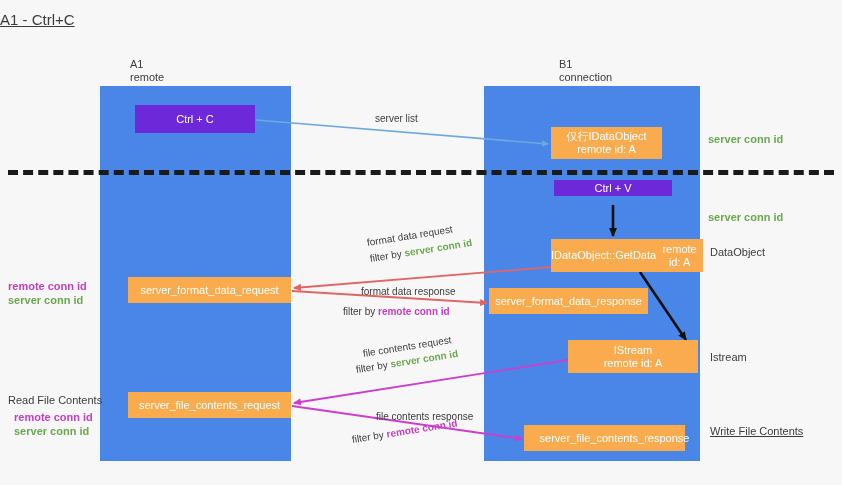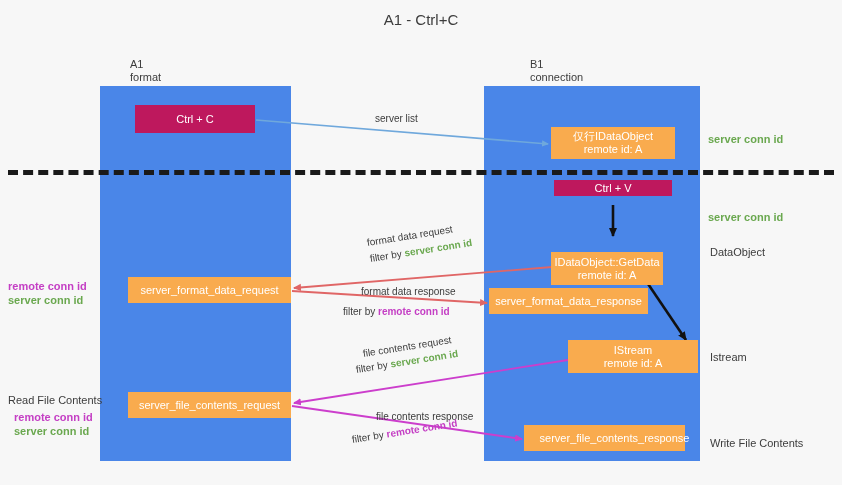--- a/index.html
+++ b/index.html
@@ -8,40 +8,40 @@
     background:#f7f7f7;
     font-family:"Liberation Sans","DejaVu Sans",sans-serif;
     overflow:hidden;
     position:relative;
   }
   #stage{position:absolute;left:0;top:0;width:842px;height:485px;}
   .abs{position:absolute;}
 
   
   .title{
-    left:0;top:10px;width:842px;text-align:center;
-    font-size:15px;color:#3c3c3c;line-height:19px;
+    left:0;top:10px;width:842px;
+    font-size:15px;color:#3c3c3c;line-height:19px;text-decoration:underline;
   }
 
   
   .colhead{
     font-size:11px;color:#3c3c3c;text-align:left;line-height:13px;
   }
 
   
   .lane{background:#4a86e8;}
 
   
   .box{
     box-sizing:border-box;
     display:flex;align-items:center;justify-content:center;
     text-align:center;color:#ffffff;font-size:11px;line-height:13px;
   }
   .box-green{background:#6aa84f;}
-  .box-green.lite{background:#be185d;}
+  .box-green.lite{background:#6d28d9;}
   .box-orange{background:#f9ab4e;}
 
   
   .sidelab{font-size:11px;color:#3c3c3c;line-height:14px;}
   .green{color:#6aa84f;font-weight:bold;}
   .magenta{color:#c43ec4;font-weight:bold;}
 
   
   .cap{
     font-size:10px;color:#3c3c3c;line-height:14px;white-space:nowrap;
@@ -60,23 +60,23 @@
 <body>
 
 <div id="stage">
 
   <div class="abs title">
     <div>A1 - Ctrl+C</div>
   </div>
 
   <div class="abs colhead" style="left:130px;top:58px;width:130px;">
     <div>A1</div>
-    <div>format</div>
+    <div>remote</div>
   </div>
-  <div class="abs colhead" style="left:530px;top:58px;width:130px;">
+  <div class="abs colhead" style="left:559px;top:58px;width:130px;">
     <div>B1</div>
     <div>connection</div>
   </div>
 
   <div class="abs lane" style="left:100px;top:86px;width:191px;height:375px;"></div>
   <div class="abs lane" style="left:484px;top:86px;width:216px;height:375px;"></div>
 
   <svg class="overlay" viewBox="0 0 842 485">
     <defs>
       <marker id="ah-blue" markerWidth="7" markerHeight="7" refX="6" refY="3.2" orient="auto" markerUnits="userSpaceOnUse">
@@ -115,30 +115,30 @@
   </div>
 
   <div class="abs box box-orange" style="left:128px;top:277px;width:163px;height:26px;">
     <span>server_format_data_request</span>
   </div>
 
   <div class="abs box box-orange" style="left:128px;top:392px;width:163px;height:26px;">
     <span>server_file_contents_request</span>
   </div>
 
-  <div class="abs box box-orange" style="left:551px;top:127px;width:124px;height:32px;flex-direction:column;">
+  <div class="abs box box-orange" style="left:551px;top:127px;width:111px;height:32px;flex-direction:column;">
     <span>仅行IDataObject</span>
     <span>remote id: A</span>
   </div>
 
   <div class="abs box box-green lite" style="left:554px;top:180px;width:118px;height:16px;">
     <span>Ctrl + V</span>
   </div>
 
-  <div class="abs box box-orange" style="left:551px;top:252px;width:112px;height:33px;flex-direction:column;">
+  <div class="abs box box-orange" style="left:551px;top:239px;width:152px;height:33px;">
     <span>IDataObject::GetData</span>
     <span>remote id: A</span>
   </div>
 
   <div class="abs box box-orange" style="left:489px;top:288px;width:159px;height:26px;">
     <span>server_format_data_response</span>
   </div>
 
   <div class="abs box box-orange" style="left:568px;top:340px;width:130px;height:33px;flex-direction:column;">
     <span>IStream</span>
@@ -150,21 +150,21 @@
   </div>
 
   <div class="abs sidelab green" style="left:708px;top:132px;">server conn id</div>
 
   <div class="abs sidelab green" style="left:708px;top:210px;">server conn id</div>
 
   <div class="abs sidelab" style="left:710px;top:245px;">DataObject</div>
 
   <div class="abs sidelab" style="left:710px;top:350px;">Istream</div>
 
-  <div class="abs sidelab" style="left:710px;top:436px;">Write File Contents</div>
+  <div class="abs sidelab" style="left:710px;top:424px;text-decoration:underline;">Write File Contents</div>
 
   <div class="abs" style="left:8px;top:279px;width:90px;text-align:left;">
     <div class="sidelab magenta">remote conn id</div>
     <div class="sidelab green">server conn id</div>
   </div>
 
   <div class="abs sidelab" style="left:8px;top:393px;">Read File Contents</div>
 
   <div class="abs" style="left:14px;top:410px;width:90px;text-align:left;">
     <div class="sidelab magenta">remote conn id</div>

